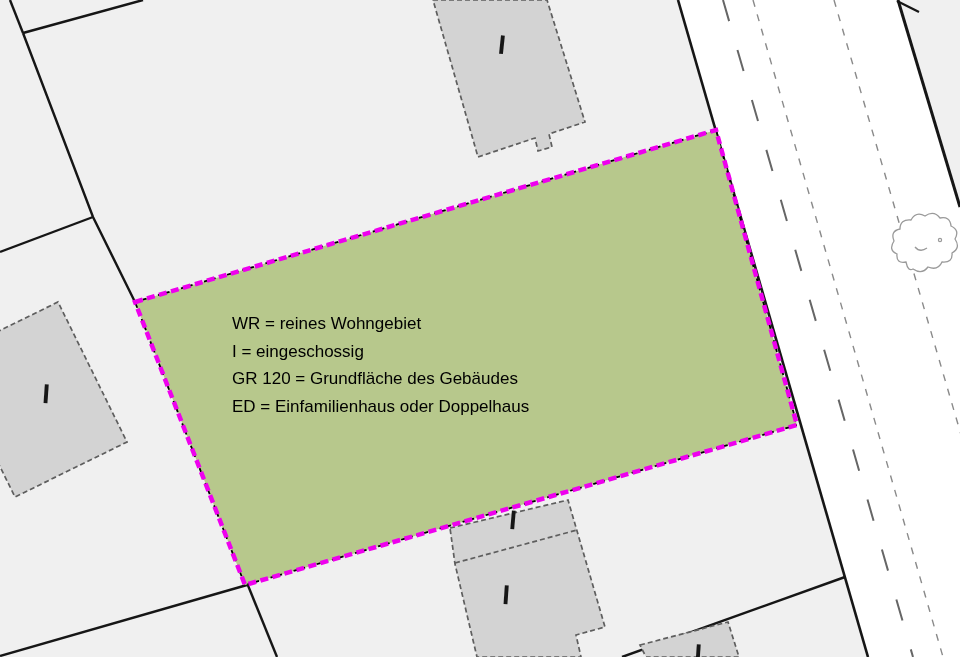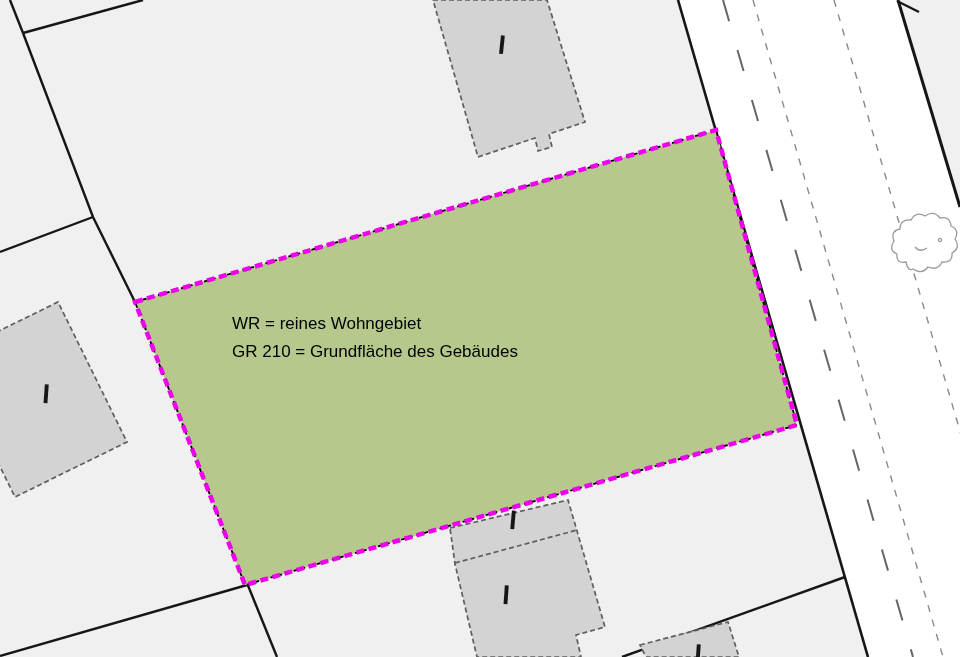--- a/index.html
+++ b/index.html
@@ -82,21 +82,23 @@
       <line x1="455" y1="563" x2="577" y2="530" fill="none"></line>
       <polygon points="640,645 728,622 739,657 646,657" fill="#d3d3d3"></polygon>
     </g>
 
     <polygon points="135,302 716,130 797,425 245,585" fill="none" stroke="#000000" stroke-width="1.8" stroke-dasharray="4 4"></polygon>
     <polygon points="135,302 716,130 797,425 245,585" fill="none" stroke-width="4.5" stroke-dasharray="8 4.5" stroke="#ee00ee"></polygon>
   </svg>
 
   <div class="legend">
     <div>WR = reines Wohngebiet</div>
-    <div>GR 210 = Grundfläche des Gebäudes</div>
+    <div>I = eingeschossig</div>
+    <div>GR 120 = Grundfläche des Gebäudes</div>
+    <div>ED = Einfamilienhaus oder Doppelhaus</div>
   </div>
 
   <div class="storey-label lbl-1">I</div>
   <div class="storey-label lbl-2">I</div>
   <div class="storey-label lbl-3">I</div>
   <div class="storey-label lbl-4">I</div>
   <div class="storey-label lbl-5">I</div>
 
 </div>
 

